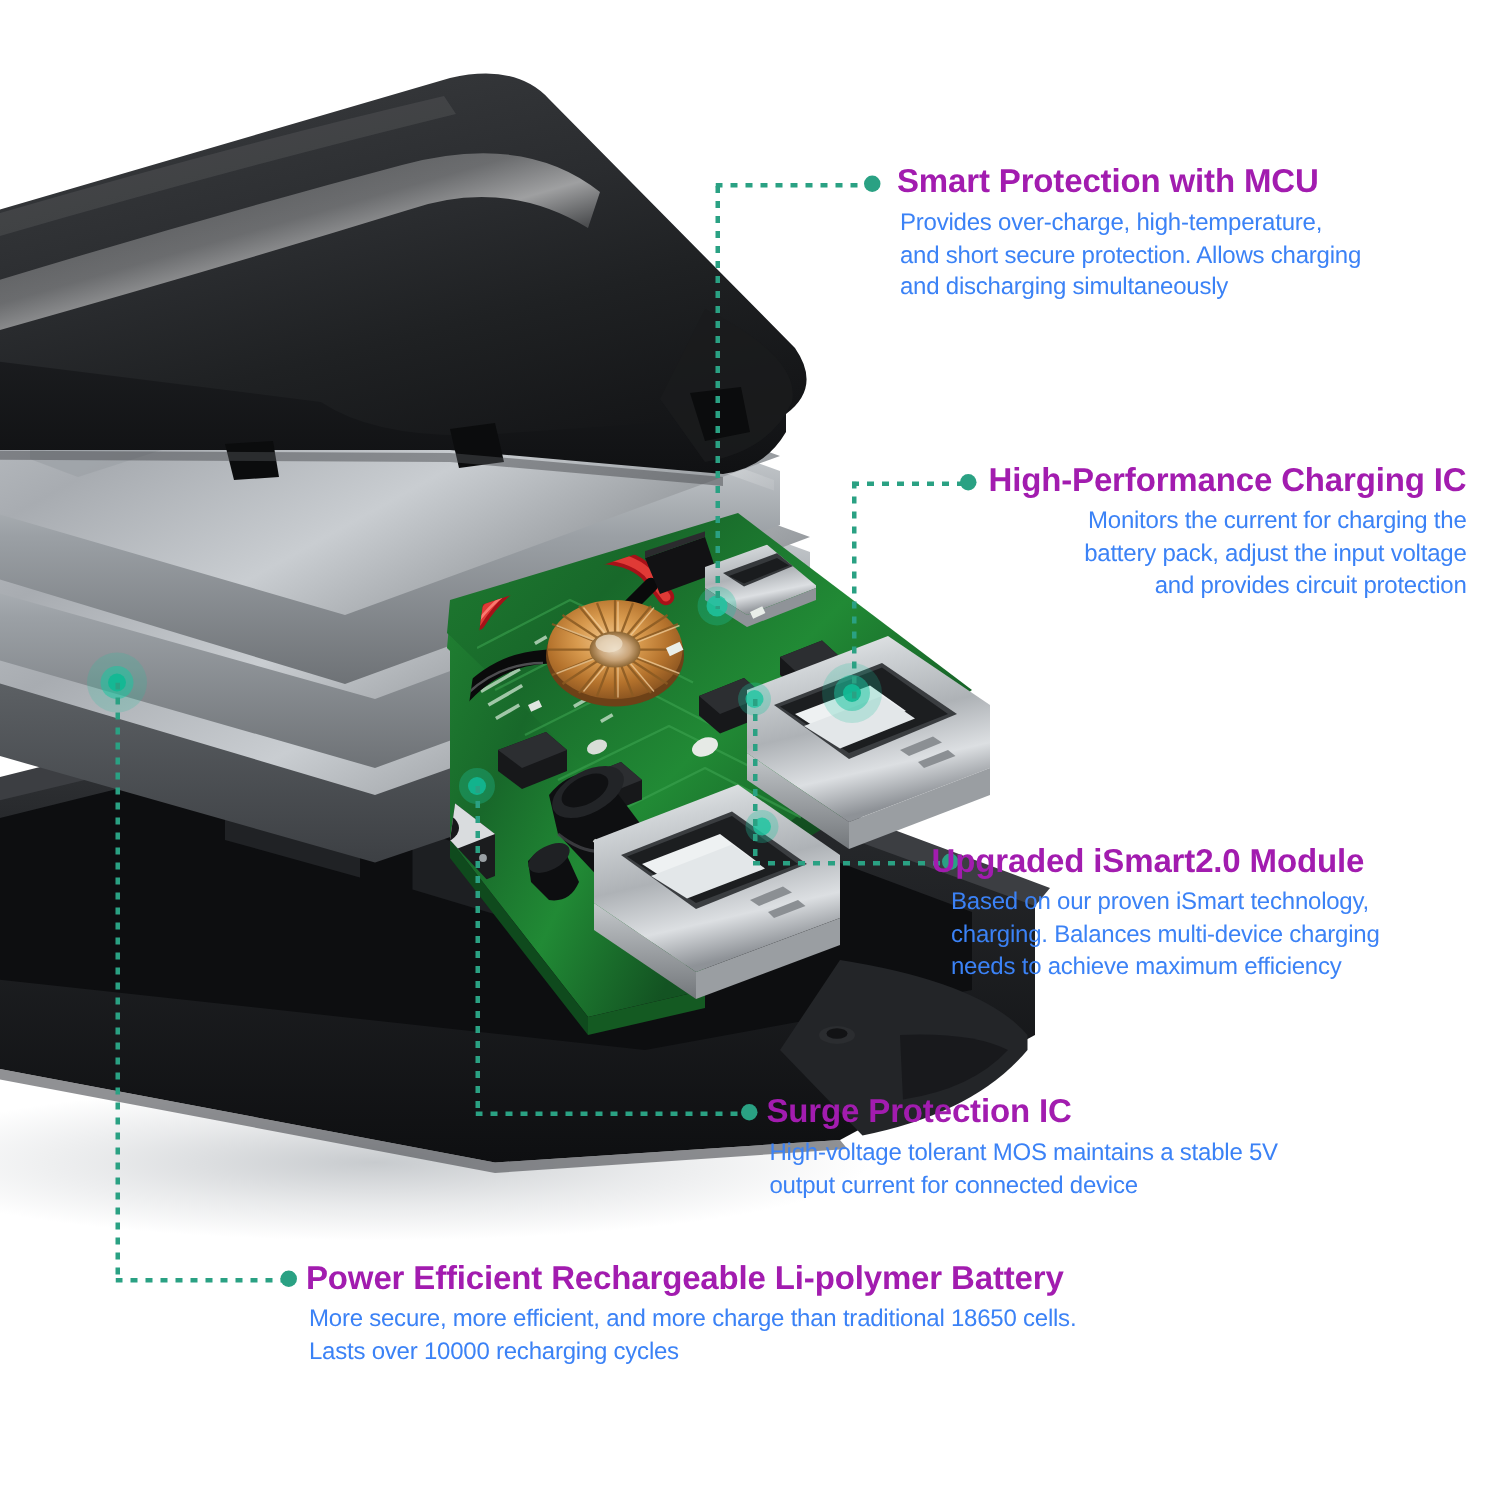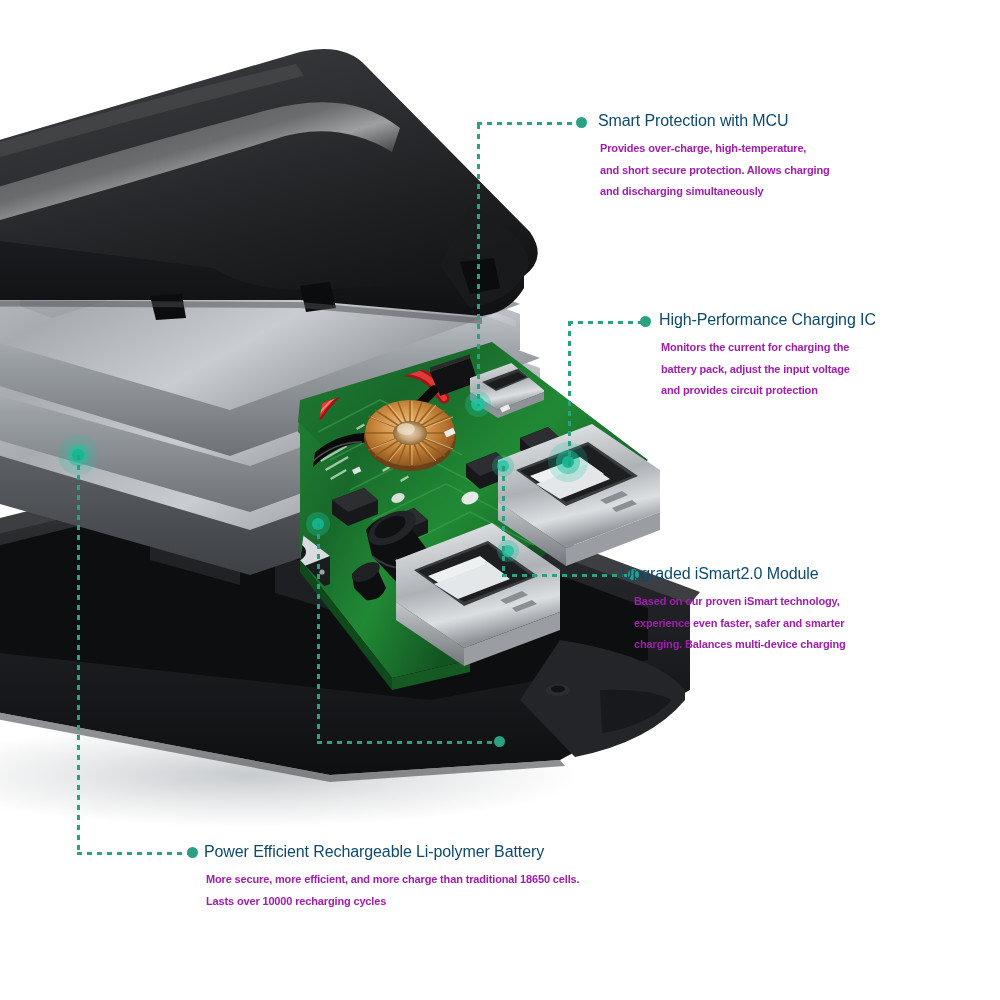--- a/index.html
+++ b/index.html
@@ -11,31 +11,31 @@
     position:relative;
   }
   #stage{position:absolute;inset:0;width:1000px;height:1000px;overflow:hidden;background:#fff;}
 
   
   #product{position:absolute;left:0;top:0;width:1000px;height:1000px;}
 
   
   .callout{position:absolute;}
   .co-head{
-    color:#0c4a6e;
-    font-size:16px;
-    font-weight:400;
+    color:#a21caf;
+    font-size:22px;
+    font-weight:700;
     letter-spacing:-0.1px;
     white-space:nowrap;
     line-height:26px;
   }
   .co-body{
-    color:#a21caf;
-    font-size:11px;
-    font-weight:700;
+    color:#3b82f6;
+    font-size:16px;
+    font-weight:400;
     line-height:21.5px;
     letter-spacing:-0.15px;
   }
   .co-body div{white-space:nowrap;}
 
   
   .dot{
     position:absolute;
     width:11px;height:11px;border-radius:50%;
     background:#2aa183;
@@ -440,36 +440,43 @@
     <div class="co-head">Smart Protection with MCU</div>
     <div class="co-body" style="margin-top:4px;margin-left:2px;">
       <div>Provides over-charge, high-temperature,</div>
       <div>and short secure protection. Allows charging</div>
       <div>and discharging simultaneously</div>
     </div>
   </div>
 
   <div class="callout" style="left:659px;top:307px;">
     <div class="co-head">High-Performance Charging IC</div>
-    <div class="co-body" style="margin-top:4px;margin-left:2px;">
+    <div class="co-body" style="margin-top:4px;margin-left:2px;text-align:right;">
       <div>Monitors the current for charging the</div>
       <div>battery pack, adjust the input voltage</div>
       <div>and provides circuit protection</div>
     </div>
   </div>
 
   <div class="callout" style="left:621px;top:561px;">
     <div class="co-head">Upgraded iSmart2.0 Module</div>
     <div class="co-body" style="margin-top:4px;margin-left:13px;">
       <div>Based on our proven iSmart technology,</div>
-      <div>experience even faster, safer and smarter</div>
       <div>charging. Balances multi-device charging</div>
+      <div>needs to achieve maximum efficiency</div>
     </div>
   </div>
 
+  <div class="callout" style="left:511px;top:728px;">
+    <div class="co-head">Surge Protection IC</div>
+    <div class="co-body" style="margin-top:4px;margin-left:2px;">
+      <div>High-voltage tolerant MOS maintains a stable 5V</div>
+      <div>output current for connected device</div>
+    </div>
+  </div>
 
   <div class="callout" style="left:204px;top:839px;">
     <div class="co-head">Power Efficient Rechargeable Li-polymer Battery</div>
     <div class="co-body" style="margin-top:4px;margin-left:2px;">
       <div>More secure, more efficient, and more charge than traditional 18650 cells.</div>
       <div>Lasts over 10000 recharging cycles</div>
     </div>
   </div>
 
 </div>

